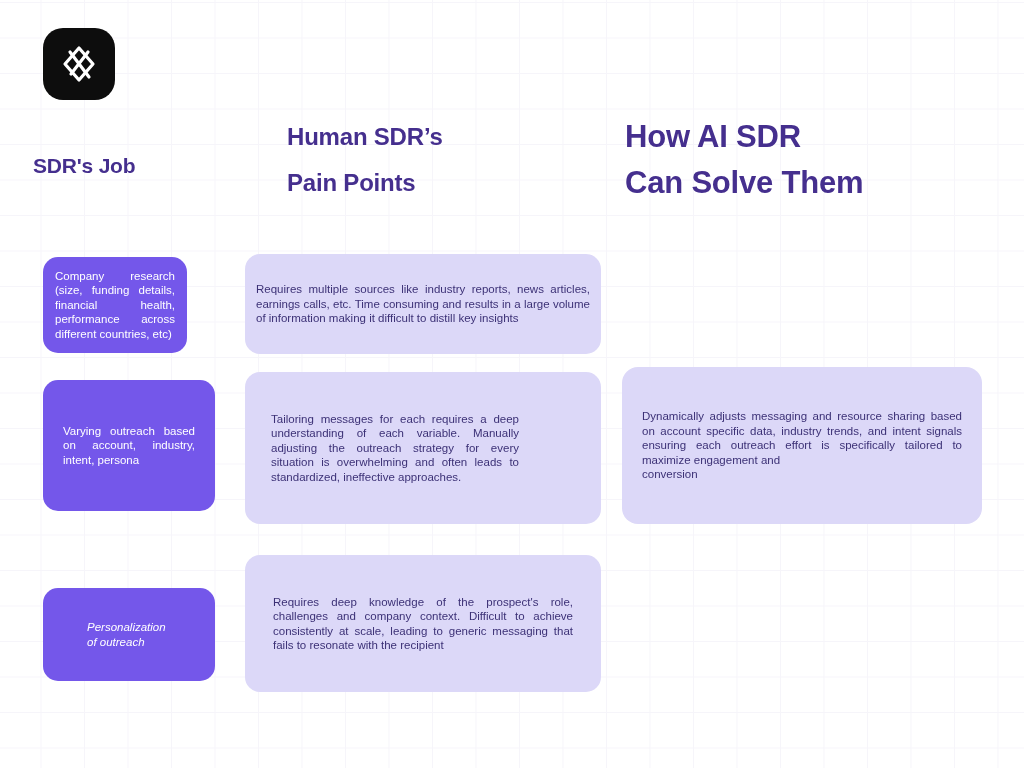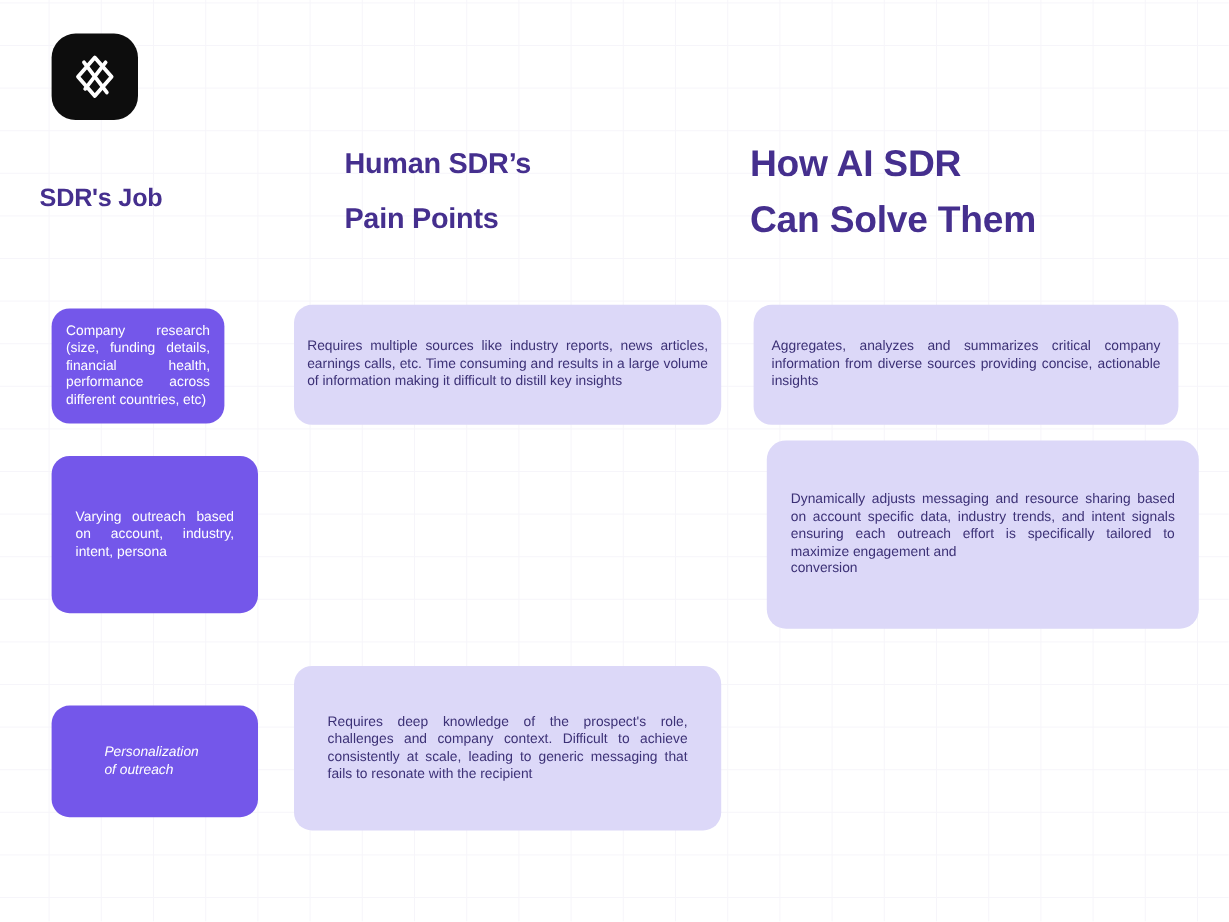--- a/index.html
+++ b/index.html
@@ -112,21 +112,21 @@
   #card-r1c3 { left: 628px; top: 254px; width: 354px; height: 100px; }
   #card-r1c3 .card-text { padding: 0 15px; }
 
   
   #card-r2c1 { left: 43px;  top: 380px; width: 172px; height: 131px; align-items: flex-end; }
   #card-r2c1 .card-text { padding: 0 20px; }
 
   #card-r2c2 { left: 245px; top: 372px; width: 356px; height: 152px; }
   #card-r2c2 .card-text { padding: 0 26px; width: 300px; }
 
-  #card-r2c3 { left: 639px; top: 367px; width: 360px; height: 157px; border-radius: 16px; }
+  #card-r2c3 { left: 622px; top: 367px; width: 360px; height: 157px; border-radius: 16px; }
   #card-r2c3 .card-text { padding: 0 20px; }
 
   
   #card-r3c1 { left: 43px;  top: 588px; width: 172px; height: 93px; font-style: italic; }
   #card-r3c1 .card-text {
     padding: 0 10px;
     text-align: left;
     padding-left: 44px;
   }
 
@@ -168,26 +168,26 @@
     <span class="hline">How AI SDR</span>
     <span class="hline">Can Solve Them</span>
   </div>
 
   <div class="card solid" id="card-r1c1">
     <div class="card-text">Company research (size, funding details, financial health, performance across different countries, etc)</div>
   </div>
   <div class="card soft" id="card-r1c2">
     <div class="card-text">Requires multiple sources like industry reports, news articles, earnings calls, etc. Time consuming and results in a large volume of information making it difficult to distill key insights</div>
   </div>
-  <div class="card soft" id="card-r1c3">
-    <div class="card-text">Aggregates, analyzes and summarizes critical company information from diverse sources providing concise, actionable insights</div>
-  </div>
 
   <div class="card solid" id="card-r2c1">
     <div class="card-text">Varying outreach based on account, industry, intent, persona</div>
+  </div>
+  <div class="card soft" id="card-r2c2">
+    <div class="card-text">Tailoring messages for each requires a deep understanding of each variable. Manually adjusting the outreach strategy for every situation is overwhelming and often leads to standardized, ineffective approaches.</div>
   </div>
   <div class="card soft" id="card-r2c3">
     <div class="card-text"><span>Dynamically adjusts messaging and resource sharing based on account specific data, industry trends, and intent signals ensuring each outreach effort is specifically tailored to maximize engagement and</span><span class="lastline">conversion</span></div>
   </div>
 
   <div class="card solid" id="card-r3c1">
     <div class="card-text">
         <span class="lastline">Personalization</span>
         <span class="lastline">of outreach</span>
       </div>

